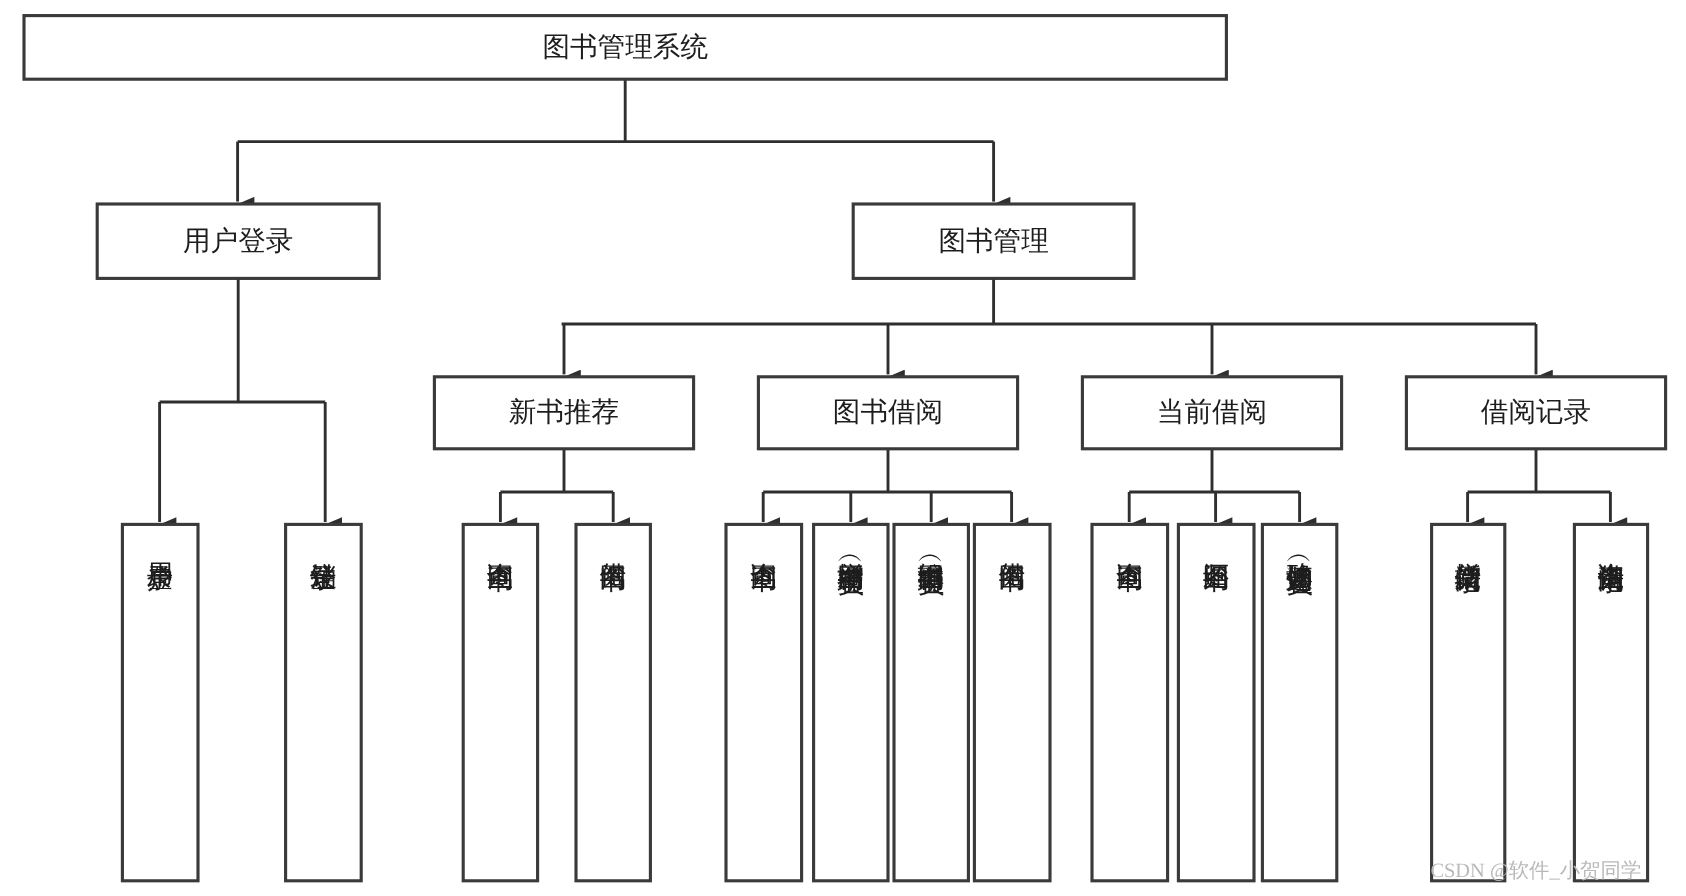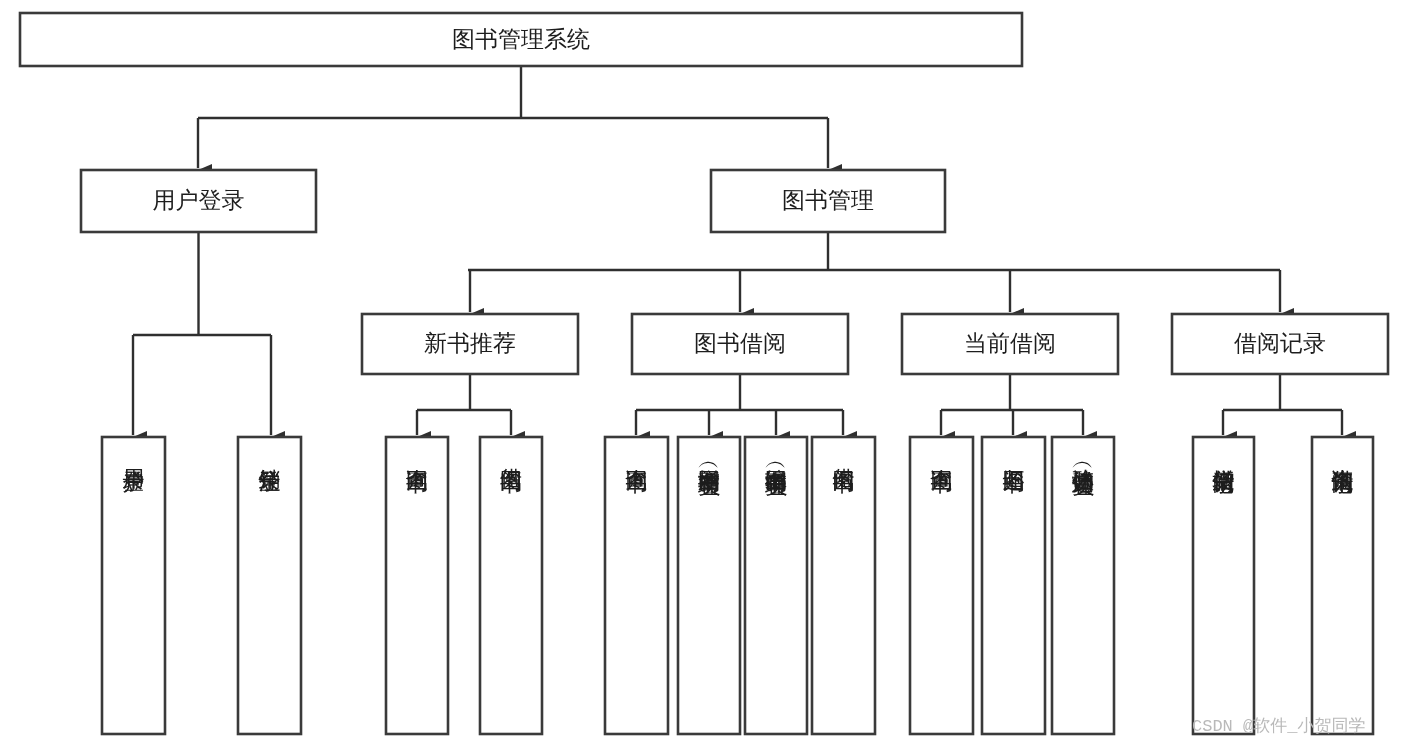--- a/index.html
+++ b/index.html
@@ -66,21 +66,21 @@
     line-height: 1.08;
     color: #1d1d1d;
     letter-spacing: 1px;
     white-space: nowrap;
     pointer-events: none;
   }
   .watermark {
     position: absolute;
     left: 1192px;
     top: 714px;
-    font-family: Liberation Mono, monospace;
+    font-family: Liberation Serif, serif;
     font-size: 17px;
     color: #b9b9b9;
     white-space: nowrap;
   }
 </style>
 </head>
 <body>
 
 <div id="diagram-root">
   <svg class="diagram-canvas" viewBox="0 0 1405 747">

